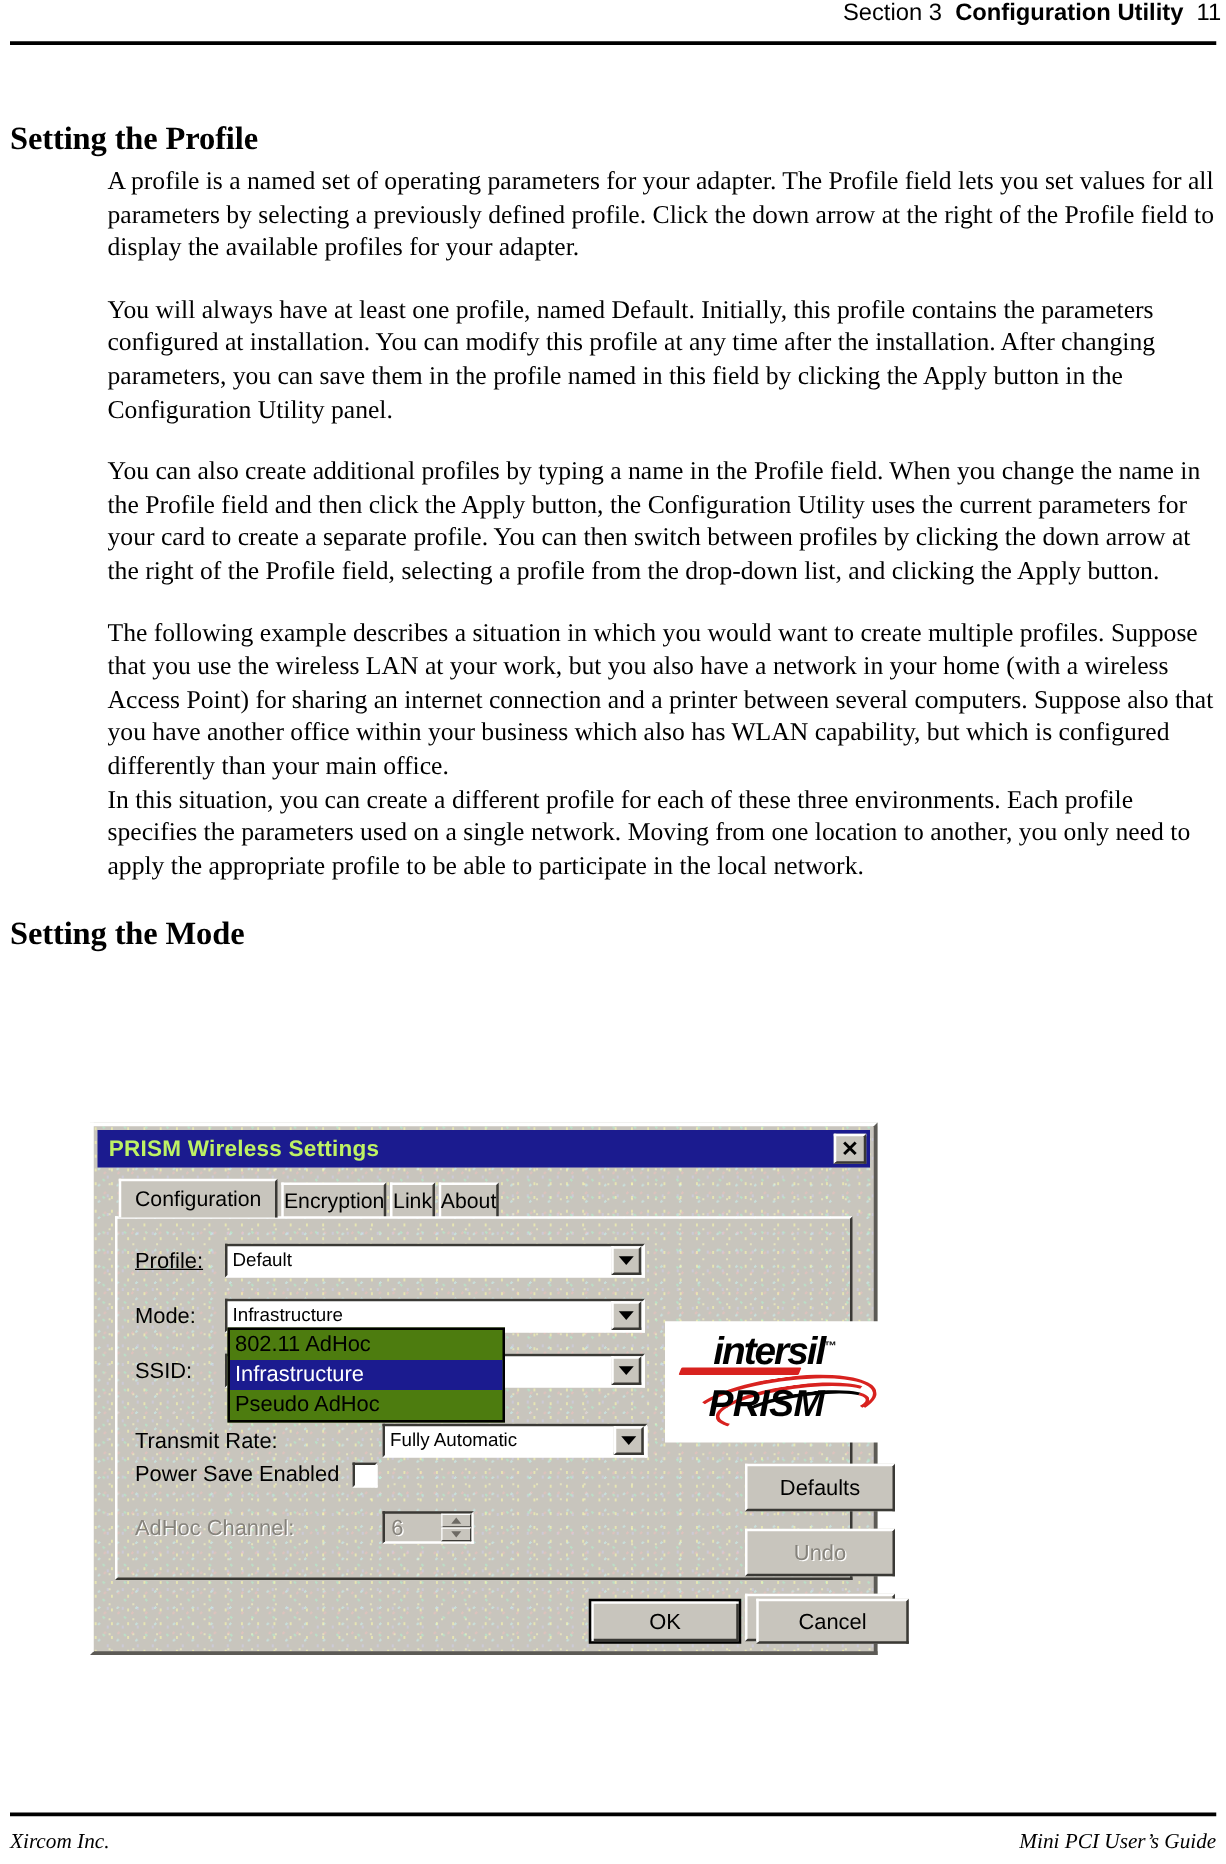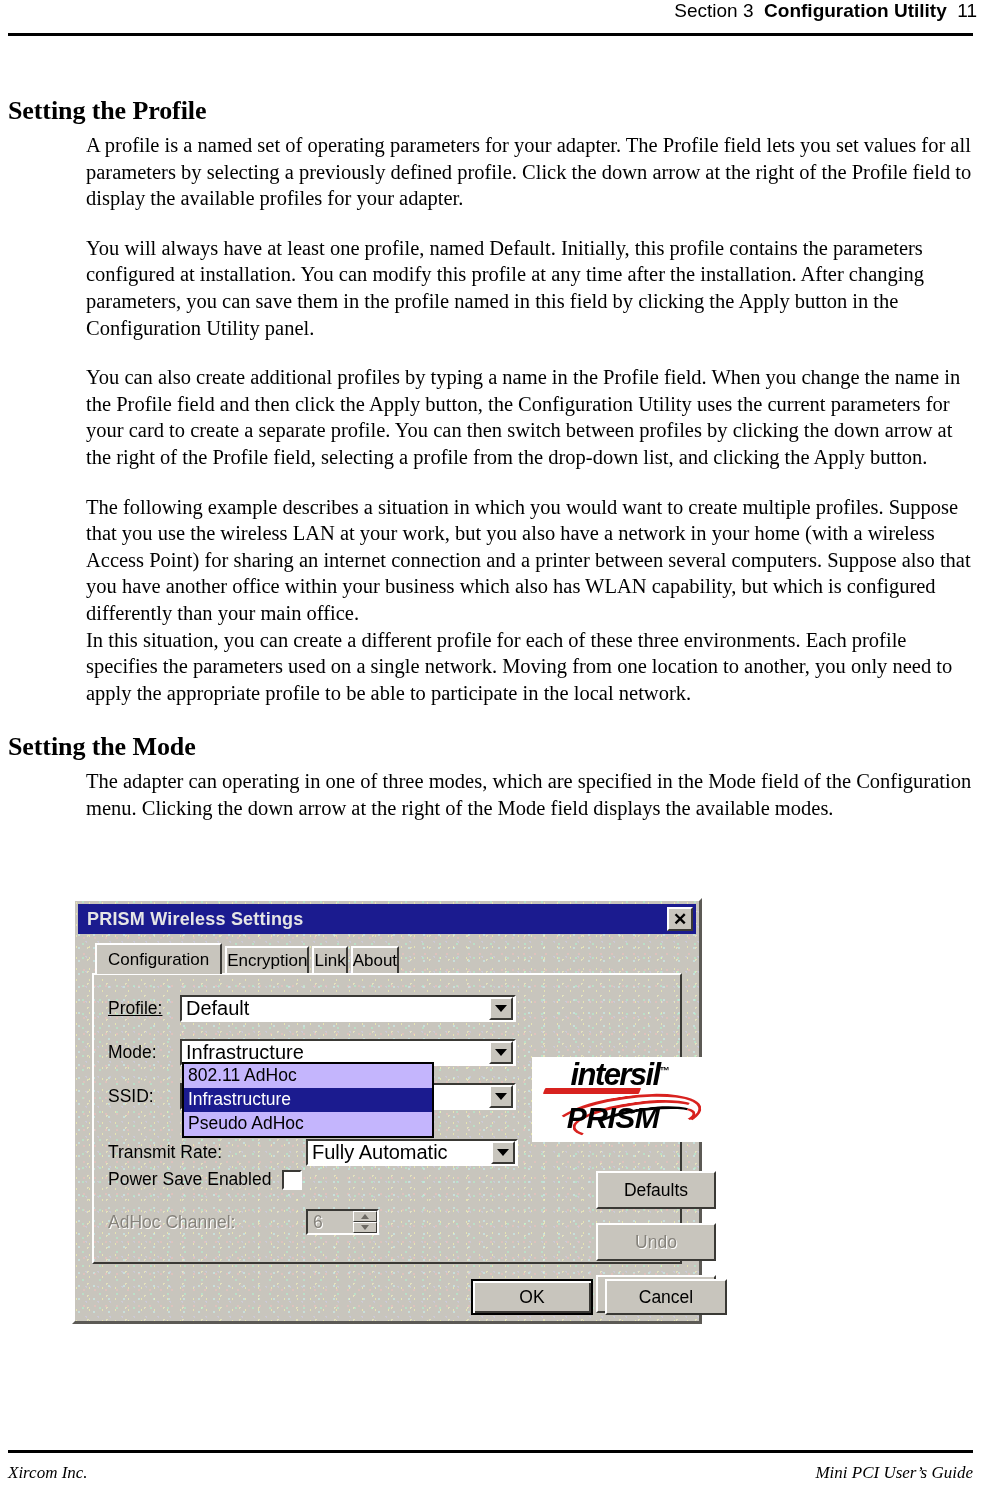--- a/index.html
+++ b/index.html
@@ -94,21 +94,21 @@
   .titlebar {
     position: absolute;
     top: 3px; left: 3px; right: 3px;
     height: 30px;
     background: #1b1b8f;
     display: flex;
     align-items: center;
     padding: 0 3px 0 9px;
   }
   .titlebar-text {
-    color: #e5e5e5;
+    color: #bef264;
     font-size: 18px;
     font-weight: bold;
     flex: 1;
     white-space: nowrap;
     letter-spacing: 0.2px;
   }
   .close-btn {
     width: 26px; height: 24px;
     background: #c8c5bd;
     border-top: 2px solid #ffffff;
@@ -182,21 +182,21 @@
     border-left: 2px solid #3a3935;
     border-right: 2px solid #ffffff;
     border-bottom: 2px solid #ffffff;
     height: 27px;
     display: flex;
     align-items: center;
     padding-left: 4px;
     position: relative;
   }
   .combo .combo-text {
-    font-size: 20px;
+    font-size: 15px;
     flex: 1;
     white-space: nowrap;
     overflow: hidden;
   }
   .combo-arrow {
     width: 24px; height: 23px;
     margin: 0 1px 0 0;
     background: #c8c5bd;
     border-top: 2px solid #ffffff;
     border-left: 2px solid #ffffff;
@@ -210,22 +210,22 @@
     border-left: 6px solid transparent;
     border-right: 6px solid transparent;
     border-top: 7px solid #000000;
   }
 
   
   .droplist {
     position: absolute;
     left: 182px;
     top: 1062px;
-    width: 252px;
-    background: #c4b5fd;
+    width: 222px;
+    background: #4d7c0f;
     border: 2px solid #000000;
     z-index: 40;
   }
   .droplist .opt {
     font-size: 17.5px;
     padding: 1px 3px 2px 4px;
     color: #000;
     white-space: nowrap;
     line-height: 21px;
     font-family: "Liberation Sans", sans-serif;
@@ -276,21 +276,21 @@
     border-bottom: 1px solid #3a3935;
     display: flex; align-items: center; justify-content: center;
   }
   .sp-up { width: 0;height:0; border-left:4px solid transparent;border-right:4px solid transparent;border-bottom:5px solid #6d6a64; }
   .sp-dn { width: 0;height:0; border-left:4px solid transparent;border-right:4px solid transparent;border-top:5px solid #6d6a64; }
 
   
   .logo-box {
     position: absolute;
     left: 438px; top: 82px;
-    width: 176px; height: 85px;
+    width: 176px; height: 97px;
     background: #ffffff;
     display: flex;
     flex-direction: column;
     align-items: center;
     justify-content: center;
     overflow: hidden;
   }
   .logo-intersil {
     font-family: "Liberation Sans", sans-serif;
     font-size: 31px;
@@ -387,21 +387,20 @@
 <div class="content">
 
   <h2 class="section-heading">Setting the Profile</h2>
   <p class="para tight">A profile is a named set of operating parameters for your adapter.  The Profile field lets you set values for all parameters by selecting a previously defined profile.  Click the down arrow at the right of the Profile field to display the available profiles for your adapter.</p>
   <p class="para">You will always have at least one profile, named Default. Initially, this profile contains the parameters configured at installation. You can modify this profile at any time after the installation.  After changing parameters, you can save them in the profile named in this field by clicking the Apply button in the Configuration Utility panel.</p>
   <p class="para">You can also create additional profiles by typing a name in the Profile field.  When you change the name in the Profile field and then click the Apply button, the Configuration Utility uses the current parameters for your card to create a separate profile.  You can then switch between profiles by clicking the down arrow at the right of the Profile field, selecting a profile from the drop-down list, and clicking the Apply button.</p>
   <p class="para">The following example describes a situation in which you would want to create multiple profiles. Suppose that you use the wireless LAN at your work, but you also have a network in your home (with a wireless Access Point) for sharing an internet connection and a printer between several computers.  Suppose also that you have another office within your business which also has WLAN capability, but which is configured differently than your main office.</p>
   <p class="para tight">In this situation, you can create a different profile for each of these three environments.  Each profile specifies the parameters used on a single network. Moving from one location to another, you only need to apply the appropriate profile to be able to participate in the local network.</p>
 
   <h2 class="section-heading mode-heading">Setting the Mode</h2>
-  <p class="para tight">The adapter can operating in one of three modes, which are specified in the Mode field of the Configuration menu.  Clicking the down arrow at the right of the Mode field displays the available modes.</p>
 </div>
 
 <div class="dialog-wrap">
   <div class="dialog">
 
     <div class="titlebar">
       <span class="titlebar-text">PRISM Wireless Settings</span>
       <span class="close-btn">✕</span>
     </div>
 

